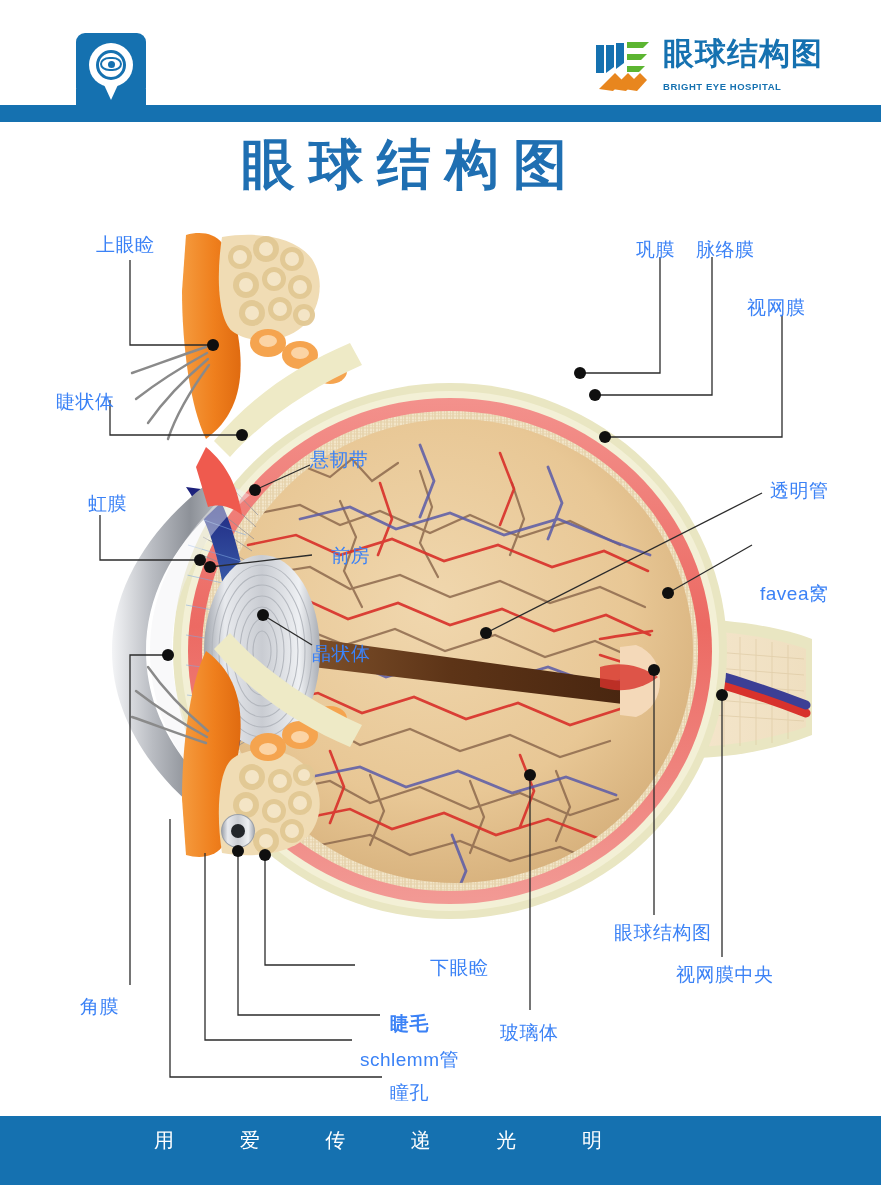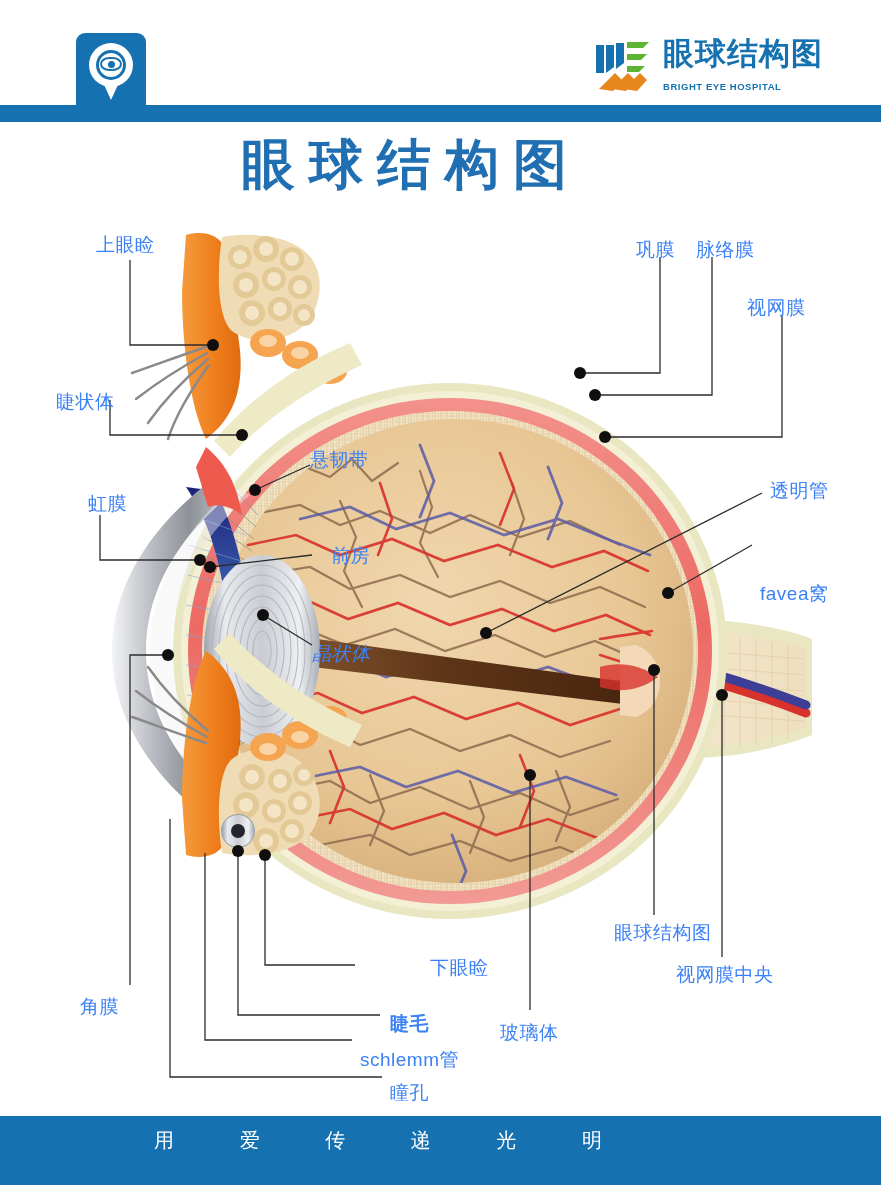--- a/index.html
+++ b/index.html
@@ -436,21 +436,21 @@
 </svg>
 </div>
 
 <div class="lbl" style="left:96px;top:235px;">上眼睑</div>
 <div class="lbl" style="left:56px;top:392px;">睫状体</div>
 <div class="lbl" style="left:88px;top:494px;">虹膜</div>
 <div class="lbl" style="left:80px;top:997px;">角膜</div>
 
 <div class="lbl" style="left:310px;top:450px;">悬韧带</div>
 <div class="lbl" style="left:331px;top:546px;">前房</div>
-<div class="lbl" style="left:312px;top:644px;font-style:italic;">晶状体</div>
+<div class="lbl" style="left:312px;top:644px;">晶状体</div>
 
 <div class="lbl" style="left:390px;top:958px;margin-left:40px;">下眼睑</div>
 <div class="lbl" style="left:390px;top:1014px;font-weight:bold;">睫毛</div>
 <div class="lbl" style="left:360px;top:1050px;">schlemm管</div>
 <div class="lbl" style="left:390px;top:1083px;">瞳孔</div>
 <div class="lbl" style="left:500px;top:1023px;">玻璃体</div>
 
 <div class="lbl" style="left:636px;top:240px;">巩膜</div>
 <div class="lbl" style="left:696px;top:240px;">脉络膜</div>
 <div class="lbl" style="left:747px;top:298px;">视网膜</div>

